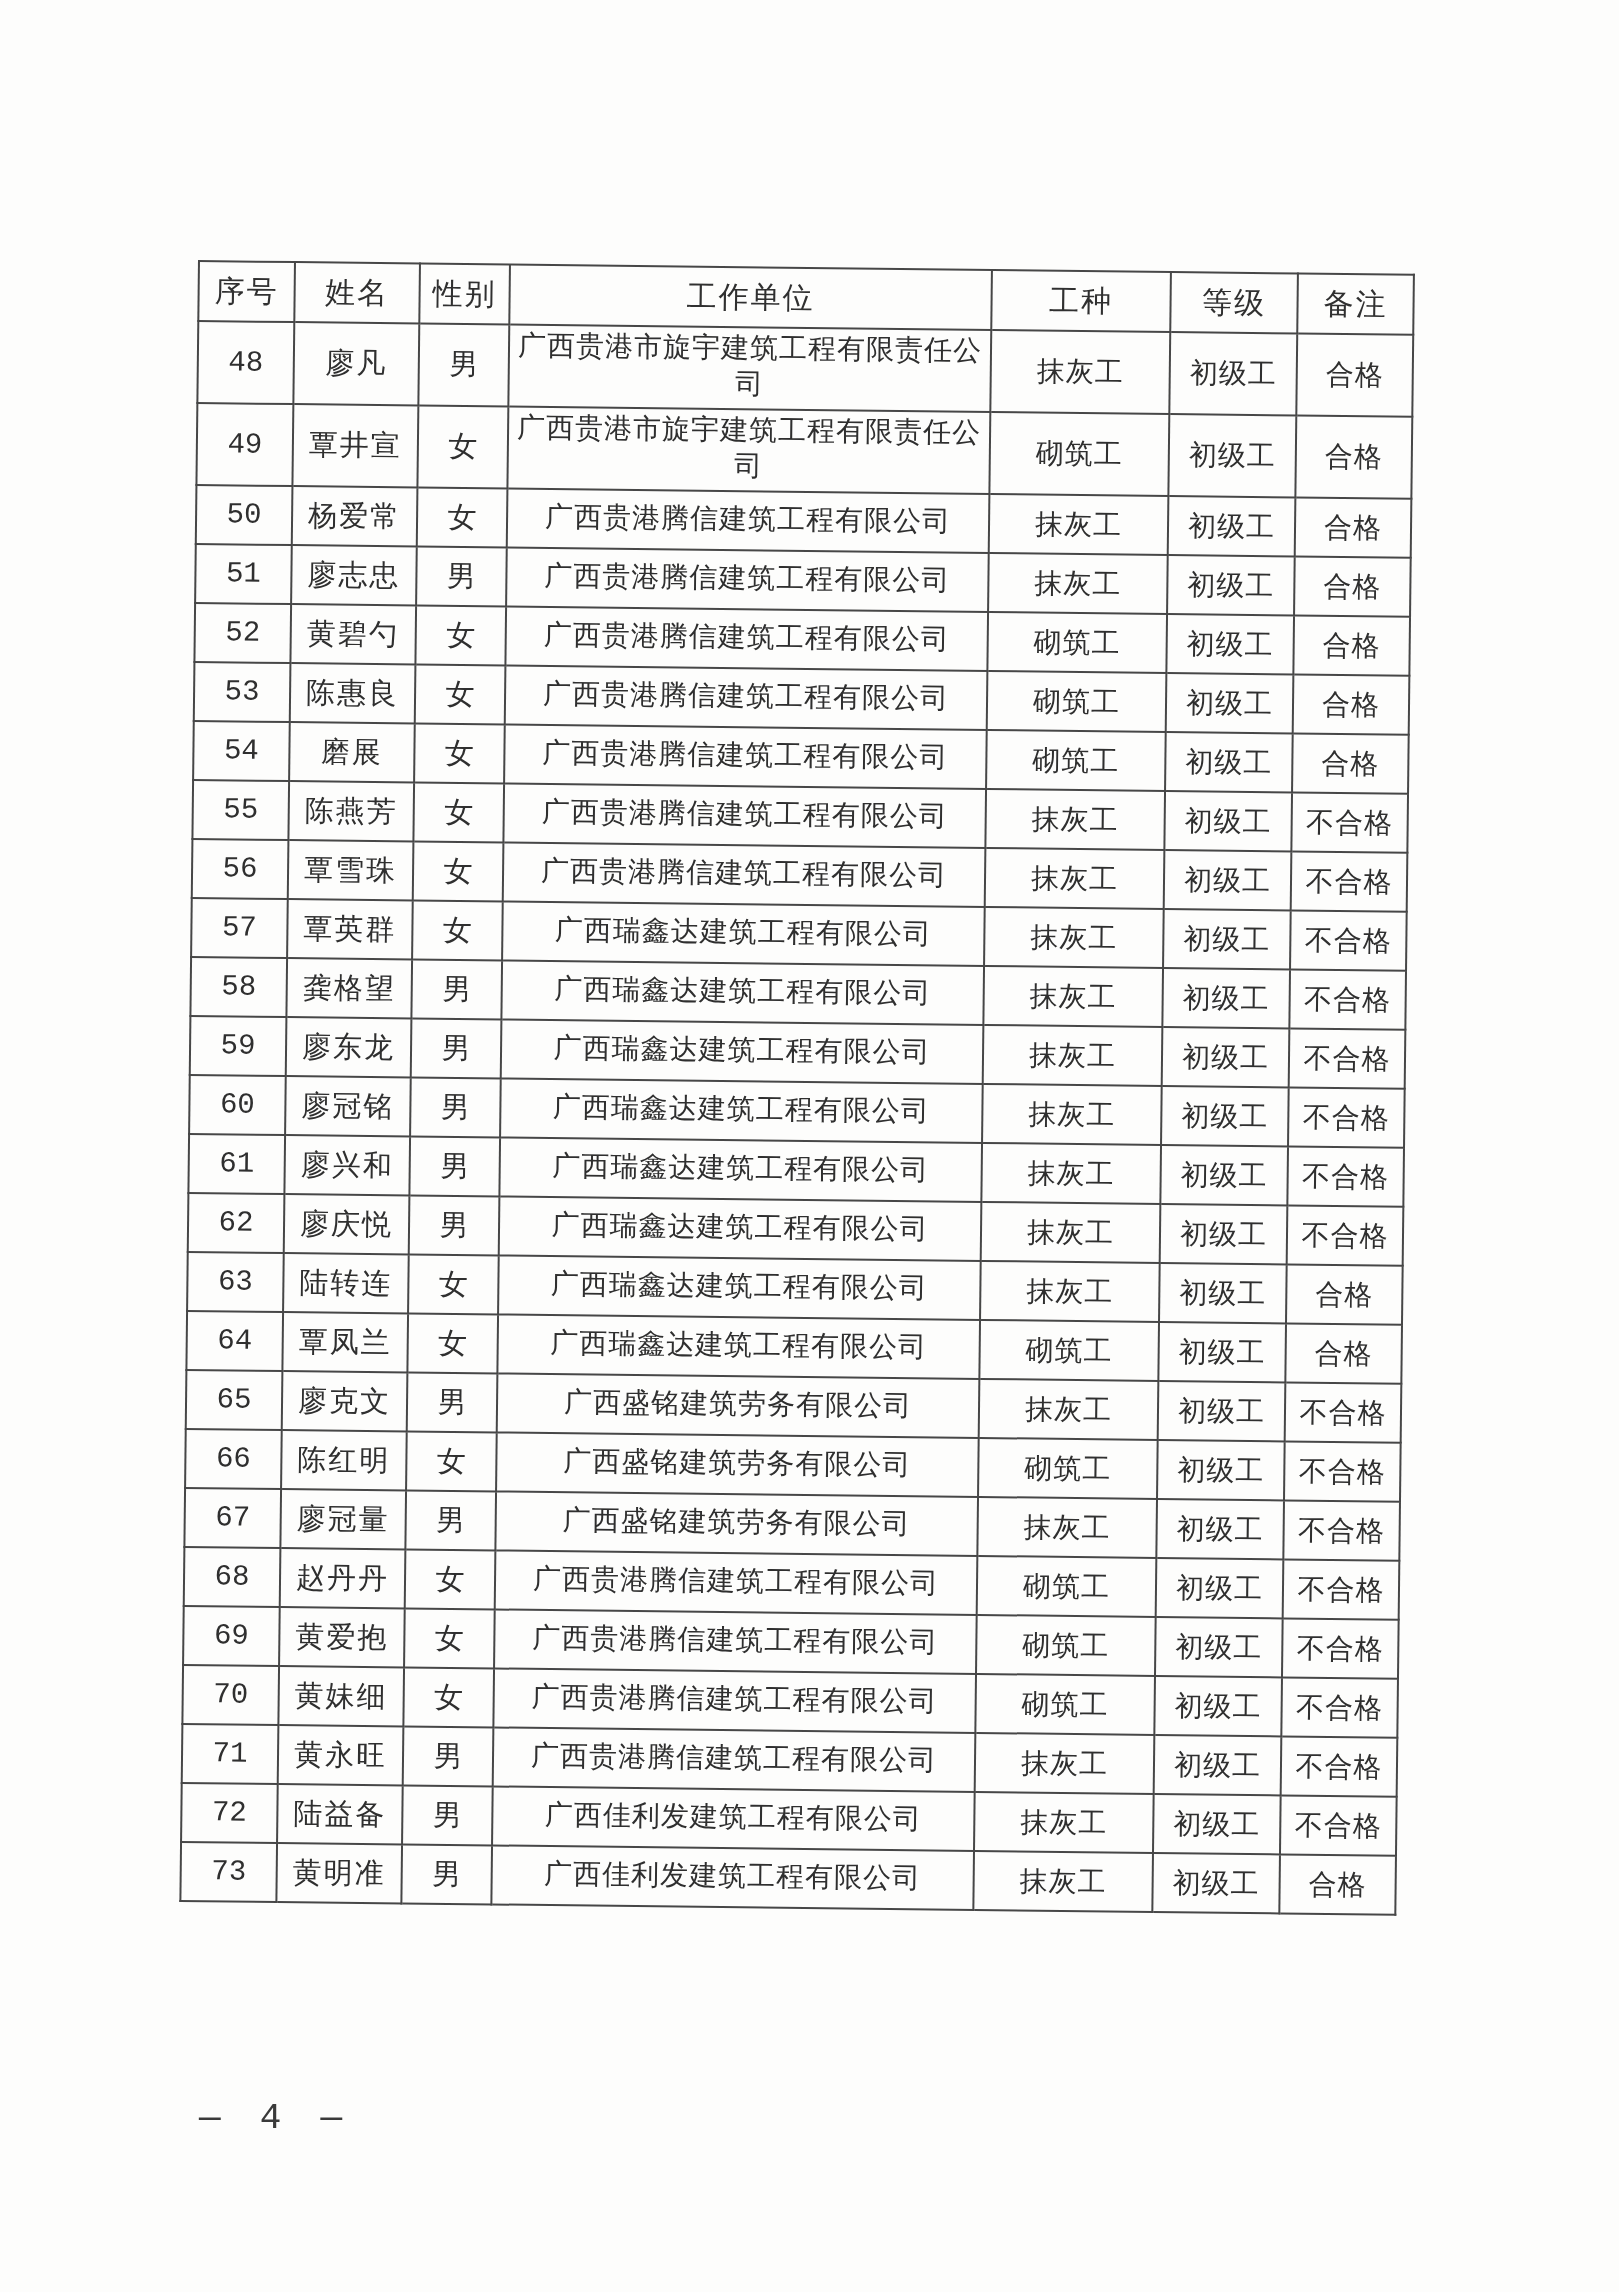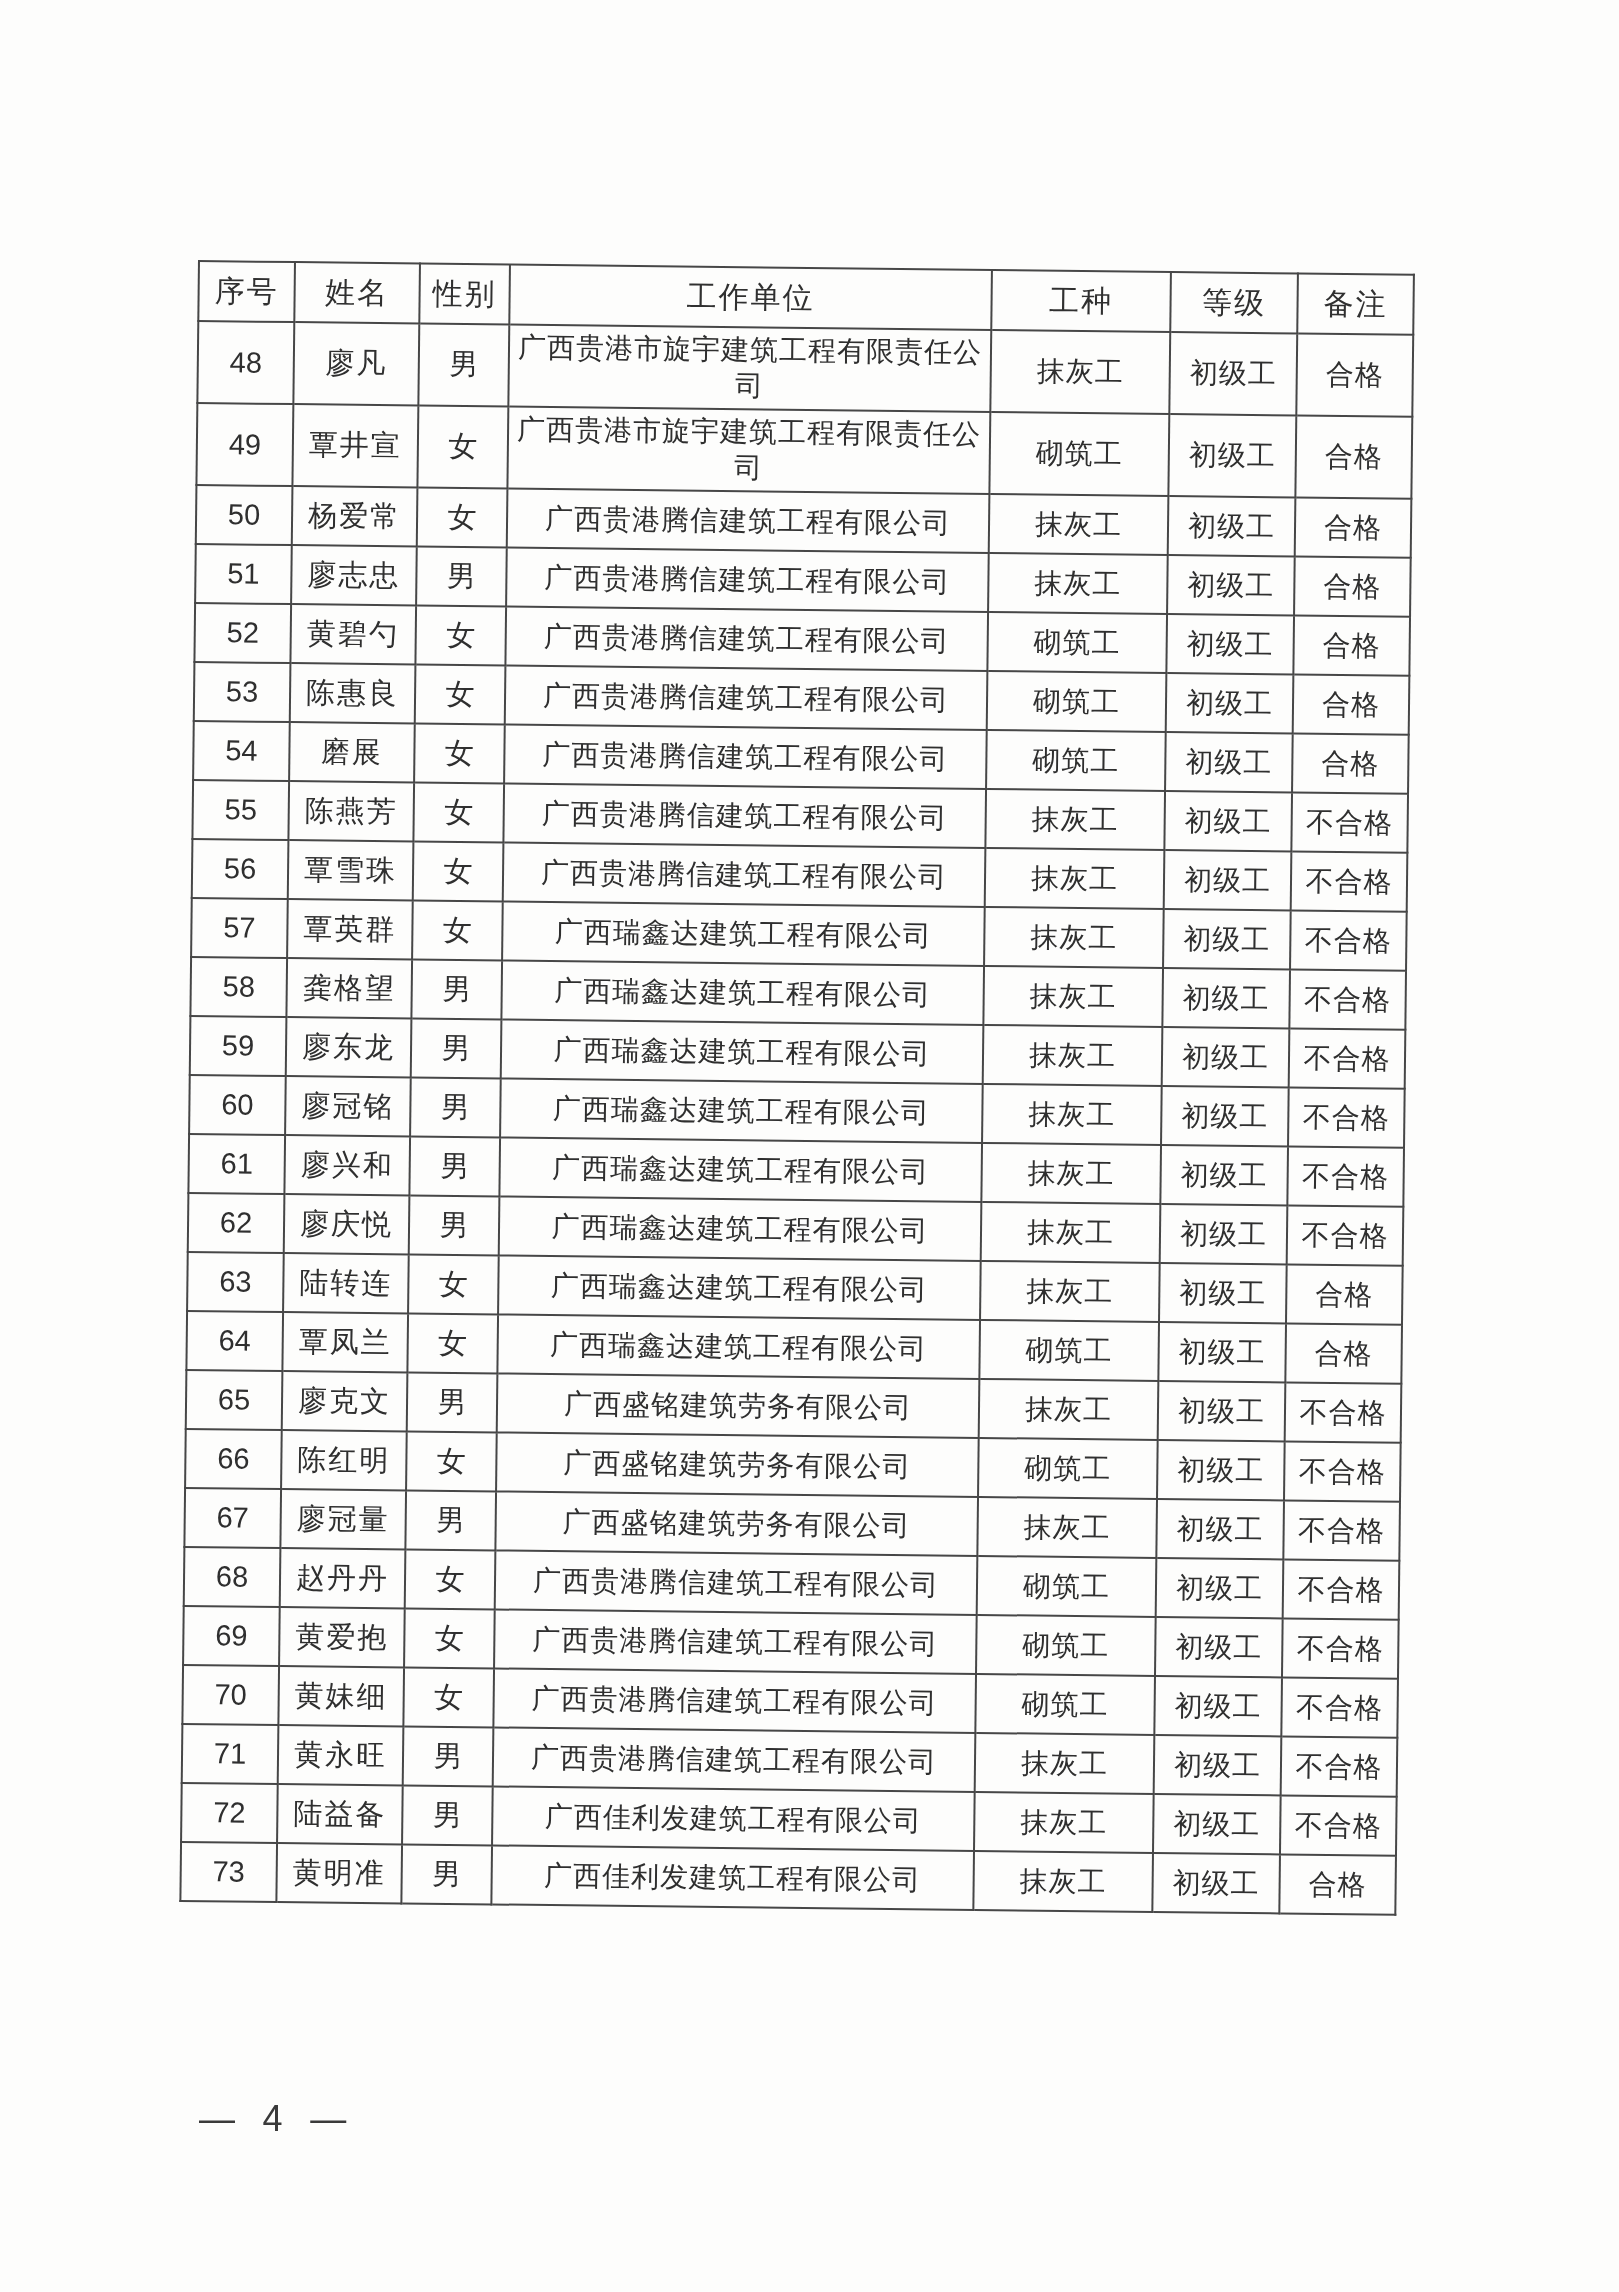--- a/index.html
+++ b/index.html
@@ -3,21 +3,21 @@
 <meta charset="utf-8">
 <style>
   html, body { margin: 0; padding: 0; }
   body { background: #e9e9e9; }
   .page {
     position: relative;
     width: 1619px;
     height: 2293px;
     margin: 0 auto;
     background: #fdfdfc;
-    font-family: Liberation Sans, sans-serif;
+    font-family: Liberation Mono, monospace;
     color: #2f2f2f;
     overflow: hidden;
   }
   
   .table-wrap {
     position: absolute;
     left: 198px;
     top: 260px;
     transform: rotate(0.65deg);
     transform-origin: 0 0;

